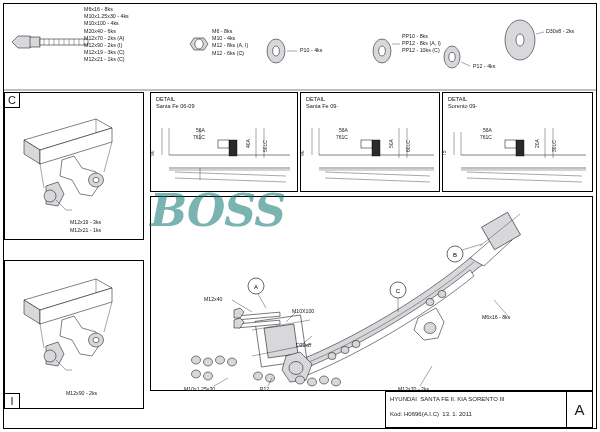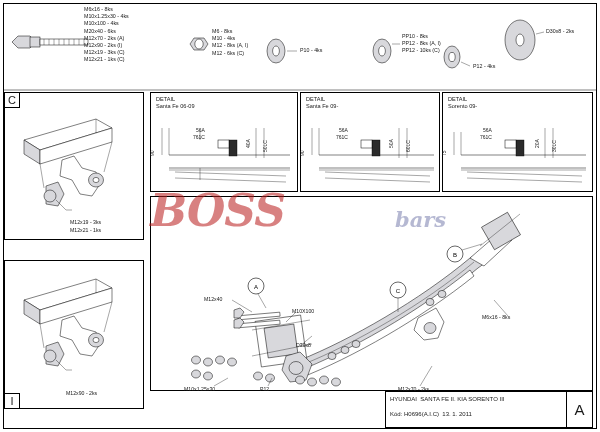--- a/index.html
+++ b/index.html
@@ -29,21 +29,21 @@
 
   
   #wm{
     position:absolute;left:150px;top:185px;width:330px;height:70px;
     pointer-events:none;
   }
   #wm .big{
     position:absolute;left:0;top:0;
     font-family:"DejaVu Serif", serif;
     font-weight:bold;font-style:italic;
-    font-size:44px;color:#b91c1c;opacity:.55;
+    font-size:44px;color:#0f766e;opacity:.55;
     letter-spacing:-1px;
   }
   #wm .small{
     position:absolute;left:245px;top:22px;
     font-family:"DejaVu Serif", serif;
     font-weight:bold;font-style:italic;
     font-size:21px;color:#7a7fae;opacity:.55;
   }
 
   
@@ -362,21 +362,20 @@
   <div class="lbl" style="left:204px;top:296px;">M12x40</div>
   <div class="lbl" style="left:292px;top:308px;">M10X100</div>
   <div class="lbl" style="left:296px;top:342px;">D30x8</div>
   <div class="lbl" style="left:184px;top:386px;">M10x1.25x30</div>
   <div class="lbl" style="left:260px;top:386px;">P12</div>
   <div class="lbl" style="left:398px;top:386px;">M12x70 - 2ks</div>
   <div class="lbl" style="left:482px;top:314px;">M6x16 - 8ks</div>
 
   <div id="wm">
     <div class="big">BOSS</div>
-    <div class="small">bars</div>
   </div>
 
   <div id="titleblock">
     <div class="t1">HYUNDAI  SANTA FE II. KIA SORENTO III</div>
     <div class="t2">Kód: H0696(A.I.C)  13. 1. 2011</div>
     <div class="tA">A</div>
   </div>
 
 </div>
 

